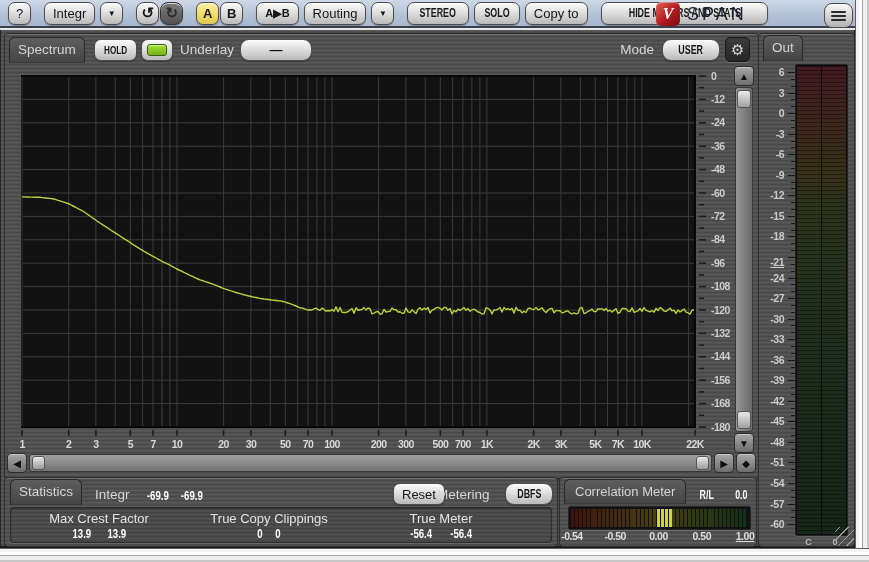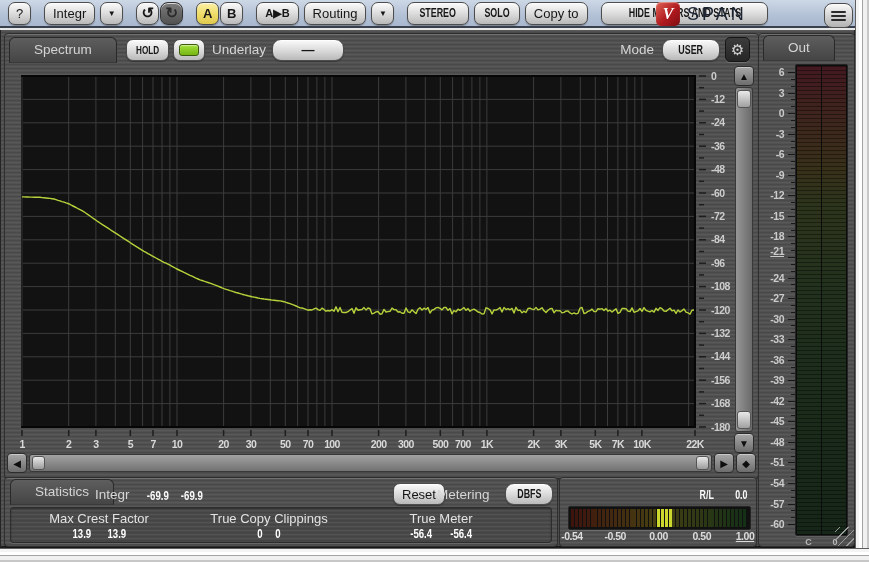--- a/index.html
+++ b/index.html
@@ -32,21 +32,21 @@
 
   
   .metal{background-color:#4f4f4f;background-image:
     repeating-linear-gradient(180deg,rgba(255,255,255,.06) 0 1px,rgba(0,0,0,.07) 2px 3px,rgba(255,255,255,0) 3px 4px);}
   .pbody{position:absolute;left:0;top:30px;width:855px;height:518px;border-left:1px solid #242424;
     border-right:1px solid #242424;border-bottom:2px solid #1d1d1d;box-sizing:border-box;}
   .panel{position:absolute;border:1px solid #2e2e2e;border-radius:4px;
     box-shadow:inset 0 1px 0 rgba(255,255,255,.14),0 1px 1px rgba(0,0,0,.3);}
   .tab{display:inline-flex;align-items:center;background:linear-gradient(180deg,#5e5e5e,#454545);
     border:1px solid #292929;border-bottom-color:#3a3a3a;border-radius:6px 6px 0 0;color:#d4d4d4;
-    font-size:13.5px;padding:4px 24px 5px;}
+    font-size:13.5px;padding:4px 8px 5px;}
   .dlabel{color:#d6d6d6;font-size:13.5px;}
 
   
   .spectrum-panel{left:3px;top:3px;width:753px;height:444px;}
   .tabrow{position:absolute;left:4px;top:2px;right:8px;height:27px;display:flex;align-items:center;}
   .led-btn{width:30px;}
   .led{width:18px;height:10px;border-radius:3px;background:linear-gradient(180deg,#a4e23a,#76b414);
     border:1px solid #3c5c0c;box-shadow:inset 0 1px 1px rgba(255,255,255,.5);}
   .gear-btn{width:23px;height:23px;border-radius:5px;background:linear-gradient(180deg,#3c3c3c,#262626);
     border:1px solid #161616;color:#d6d6d6;font-size:15px;display:flex;align-items:center;justify-content:center;
@@ -387,20 +387,21 @@
       <div class="vals"><span class="cond">0</span><span class="cond">0</span></div>
           </div>
           <div class="sgroup" style="left: 430px;">
             <div class="lb">True Meter</div>
       <div class="vals"><span class="cond">-56.4</span><span class="cond">-56.4</span></div>
           </div>
         </div>
     </div>
 
     <div class="panel metal corr-panel">
+      <div class="tab" style="position:absolute;left:4px;top:1px;font-size:13px;padding:4px 10px">Correlation Meter</div>
       <div style="position:absolute;right:40px;top:7px"><span class="cond statval" style="font-size:12px">R/L</span></div>
       <div style="position:absolute;right:6px;top:7px"><span class="cond statval" style="font-size:12px">0.0</span></div>
       <div class="corr-well" id="corr-well">
           <div style="position: absolute; top: 2px; bottom: 2px; width: 3px; left: 2px; background: rgb(63, 20, 13);"></div>
           <div style="position: absolute; top: 2px; bottom: 2px; width: 3px; left: 5.9px; background: rgb(63, 22, 13);"></div>
           <div style="position: absolute; top: 2px; bottom: 2px; width: 3px; left: 9.8px; background: rgb(64, 24, 13);"></div>
           <div style="position: absolute; top: 2px; bottom: 2px; width: 3px; left: 13.7px; background: rgb(64, 26, 14);"></div>
           <div style="position: absolute; top: 2px; bottom: 2px; width: 3px; left: 17.6px; background: rgb(64, 28, 14);"></div>
           <div style="position: absolute; top: 2px; bottom: 2px; width: 3px; left: 21.5px; background: rgb(65, 30, 14);"></div>
           <div style="position: absolute; top: 2px; bottom: 2px; width: 3px; left: 25.4px; background: rgb(65, 32, 14);"></div>
@@ -485,21 +486,21 @@
           <div class="tick" style="top: 147px; width: 4px;"></div>
           <div class="tick" style="top: 153.8px; width: 7px;"></div>
           <div class="lab" style="top: 147.8px;">-15</div>
           <div class="tick" style="top: 160.7px; width: 4px;"></div>
           <div class="tick" style="top: 167.5px; width: 4px;"></div>
           <div class="tick" style="top: 174.4px; width: 7px;"></div>
           <div class="lab" style="top: 168.4px;">-18</div>
           <div class="tick" style="top: 181.3px; width: 4px;"></div>
           <div class="tick" style="top: 188.1px; width: 4px;"></div>
           <div class="tick" style="top: 194.9px; width: 7px;"></div>
-          <div class="lab" style="top: 183px; text-decoration: underline;">-21</div>
+          <div class="lab" style="top: 194px; text-decoration: underline;">-21</div>
           <div class="tick" style="top: 201.8px; width: 4px;"></div>
           <div class="tick" style="top: 208.6px; width: 4px;"></div>
           <div class="tick" style="top: 215.5px; width: 7px;"></div>
           <div class="lab" style="top: 209.5px;">-24</div>
           <div class="tick" style="top: 222.3px; width: 4px;"></div>
           <div class="tick" style="top: 229.2px; width: 4px;"></div>
           <div class="tick" style="top: 236px; width: 7px;"></div>
           <div class="lab" style="top: 230px;">-27</div>
           <div class="tick" style="top: 242.9px; width: 4px;"></div>
           <div class="tick" style="top: 249.8px; width: 4px;"></div>

